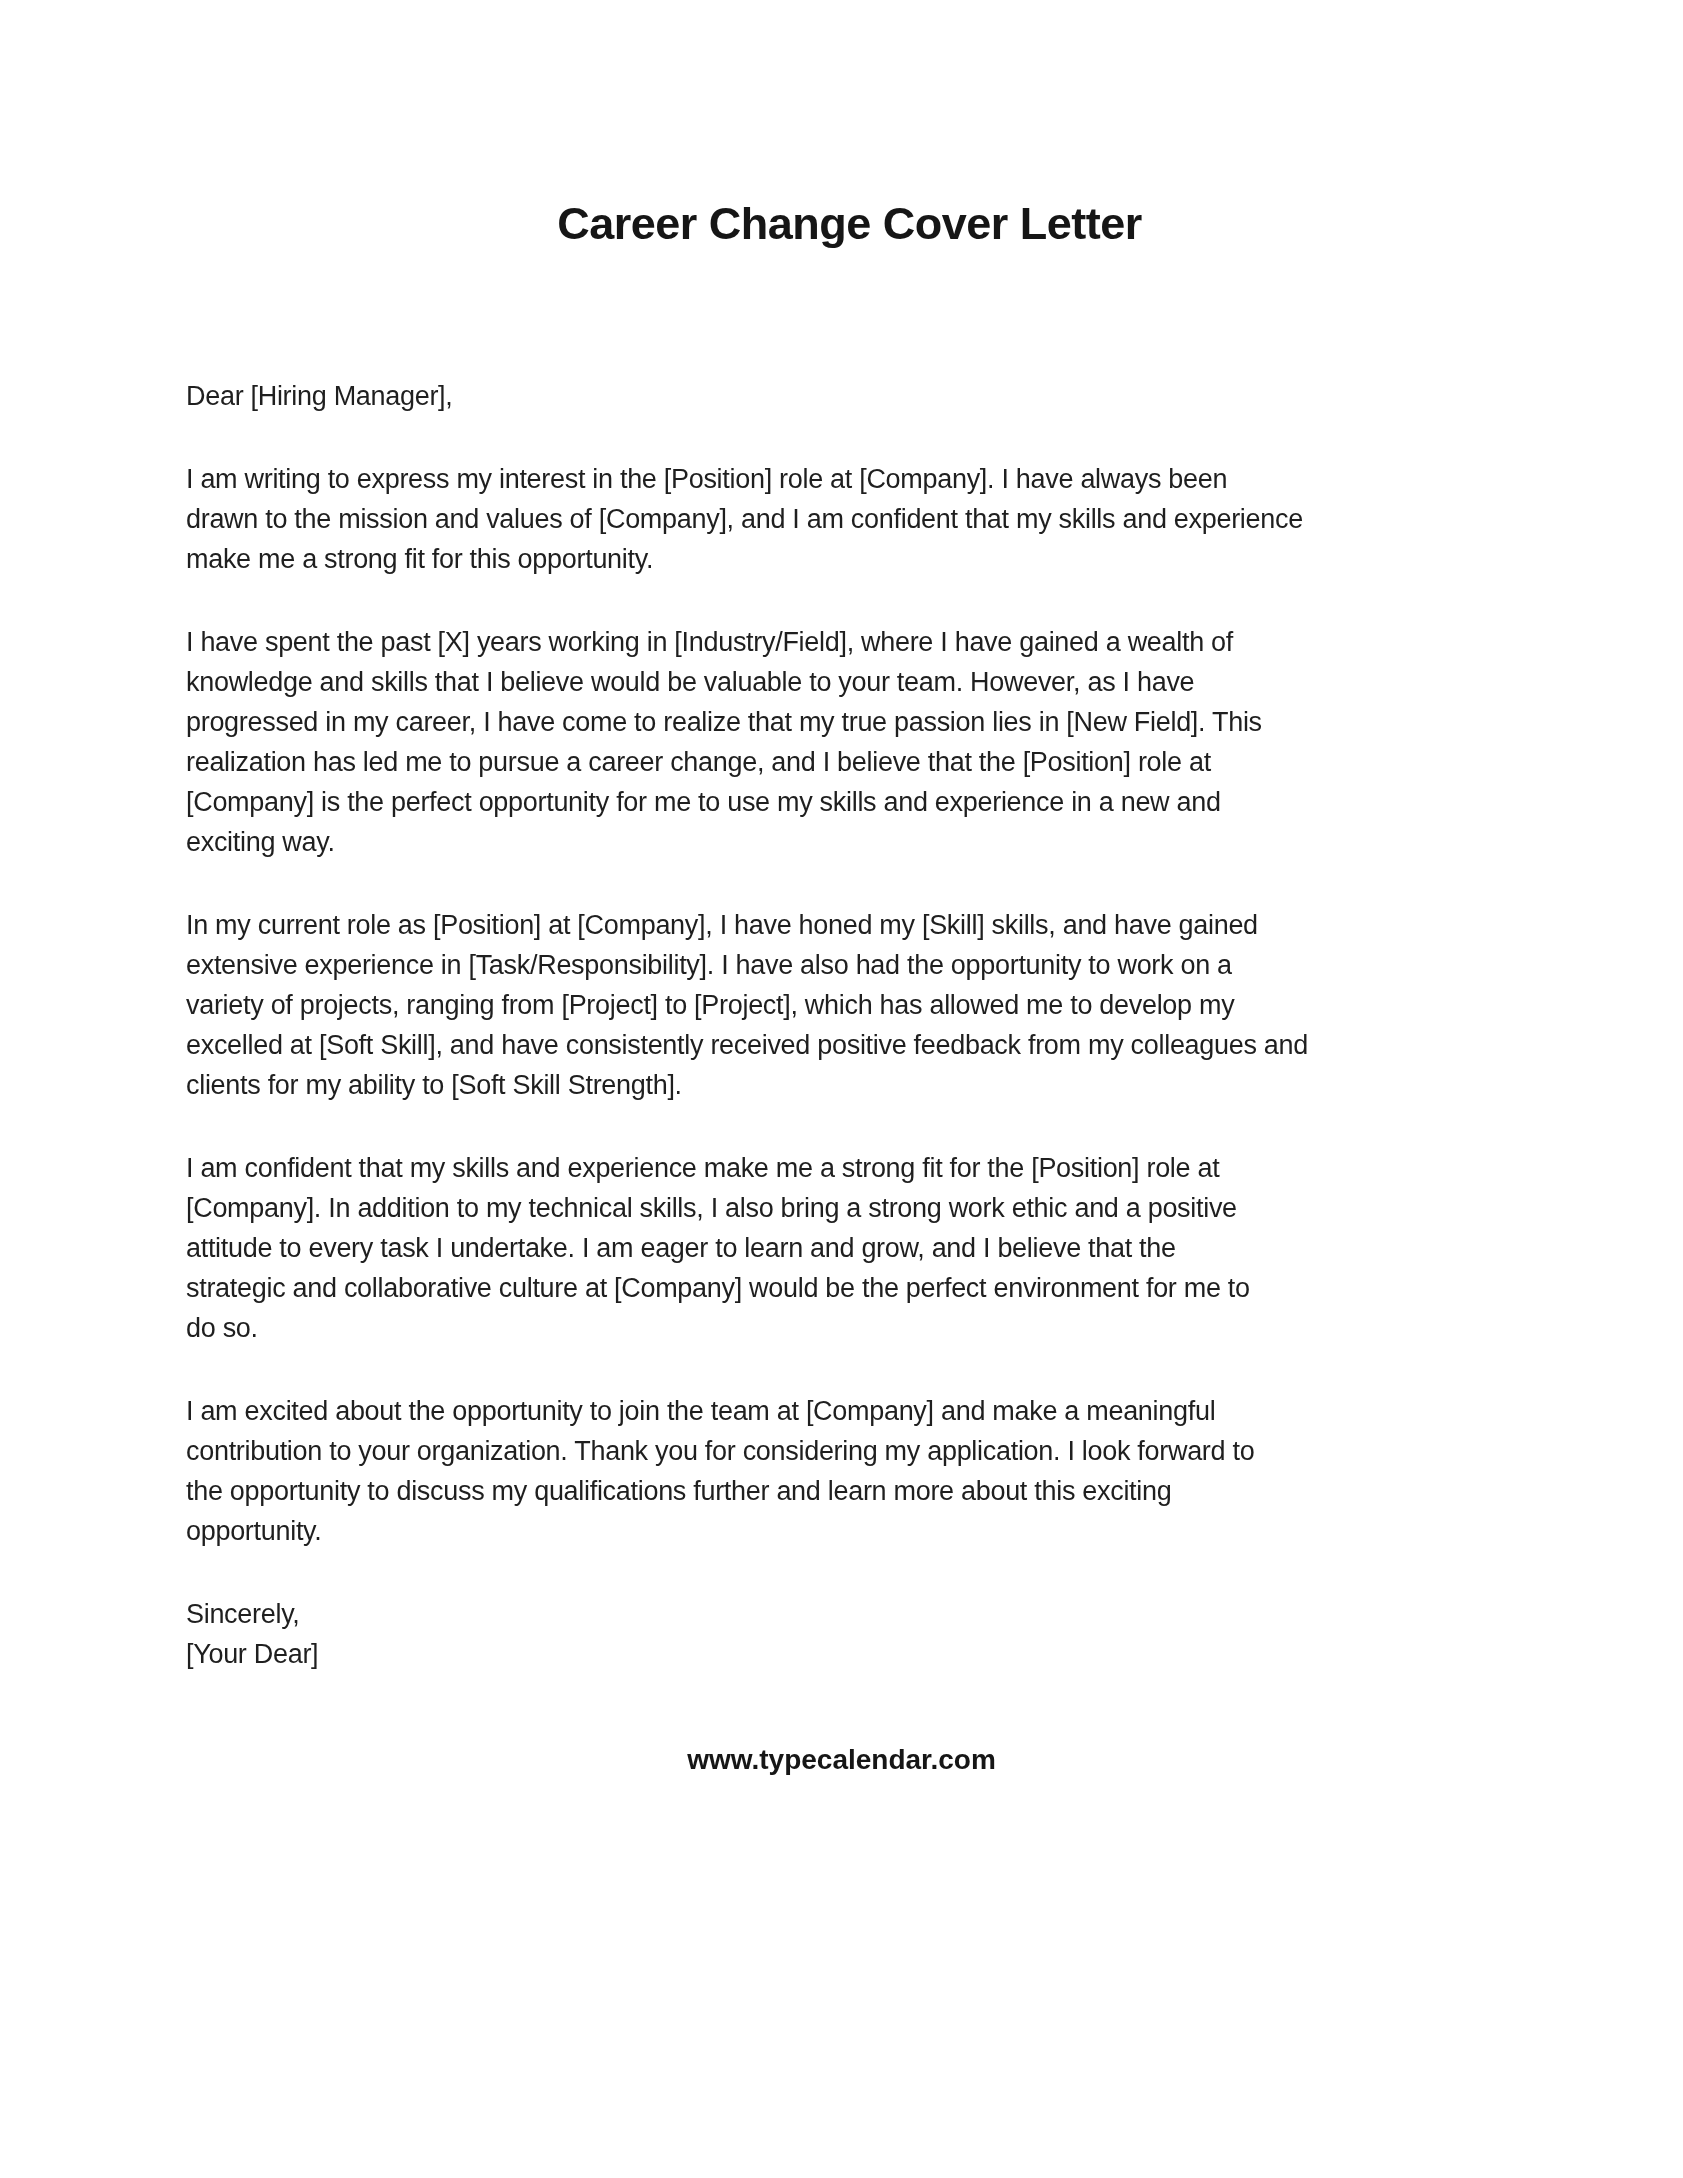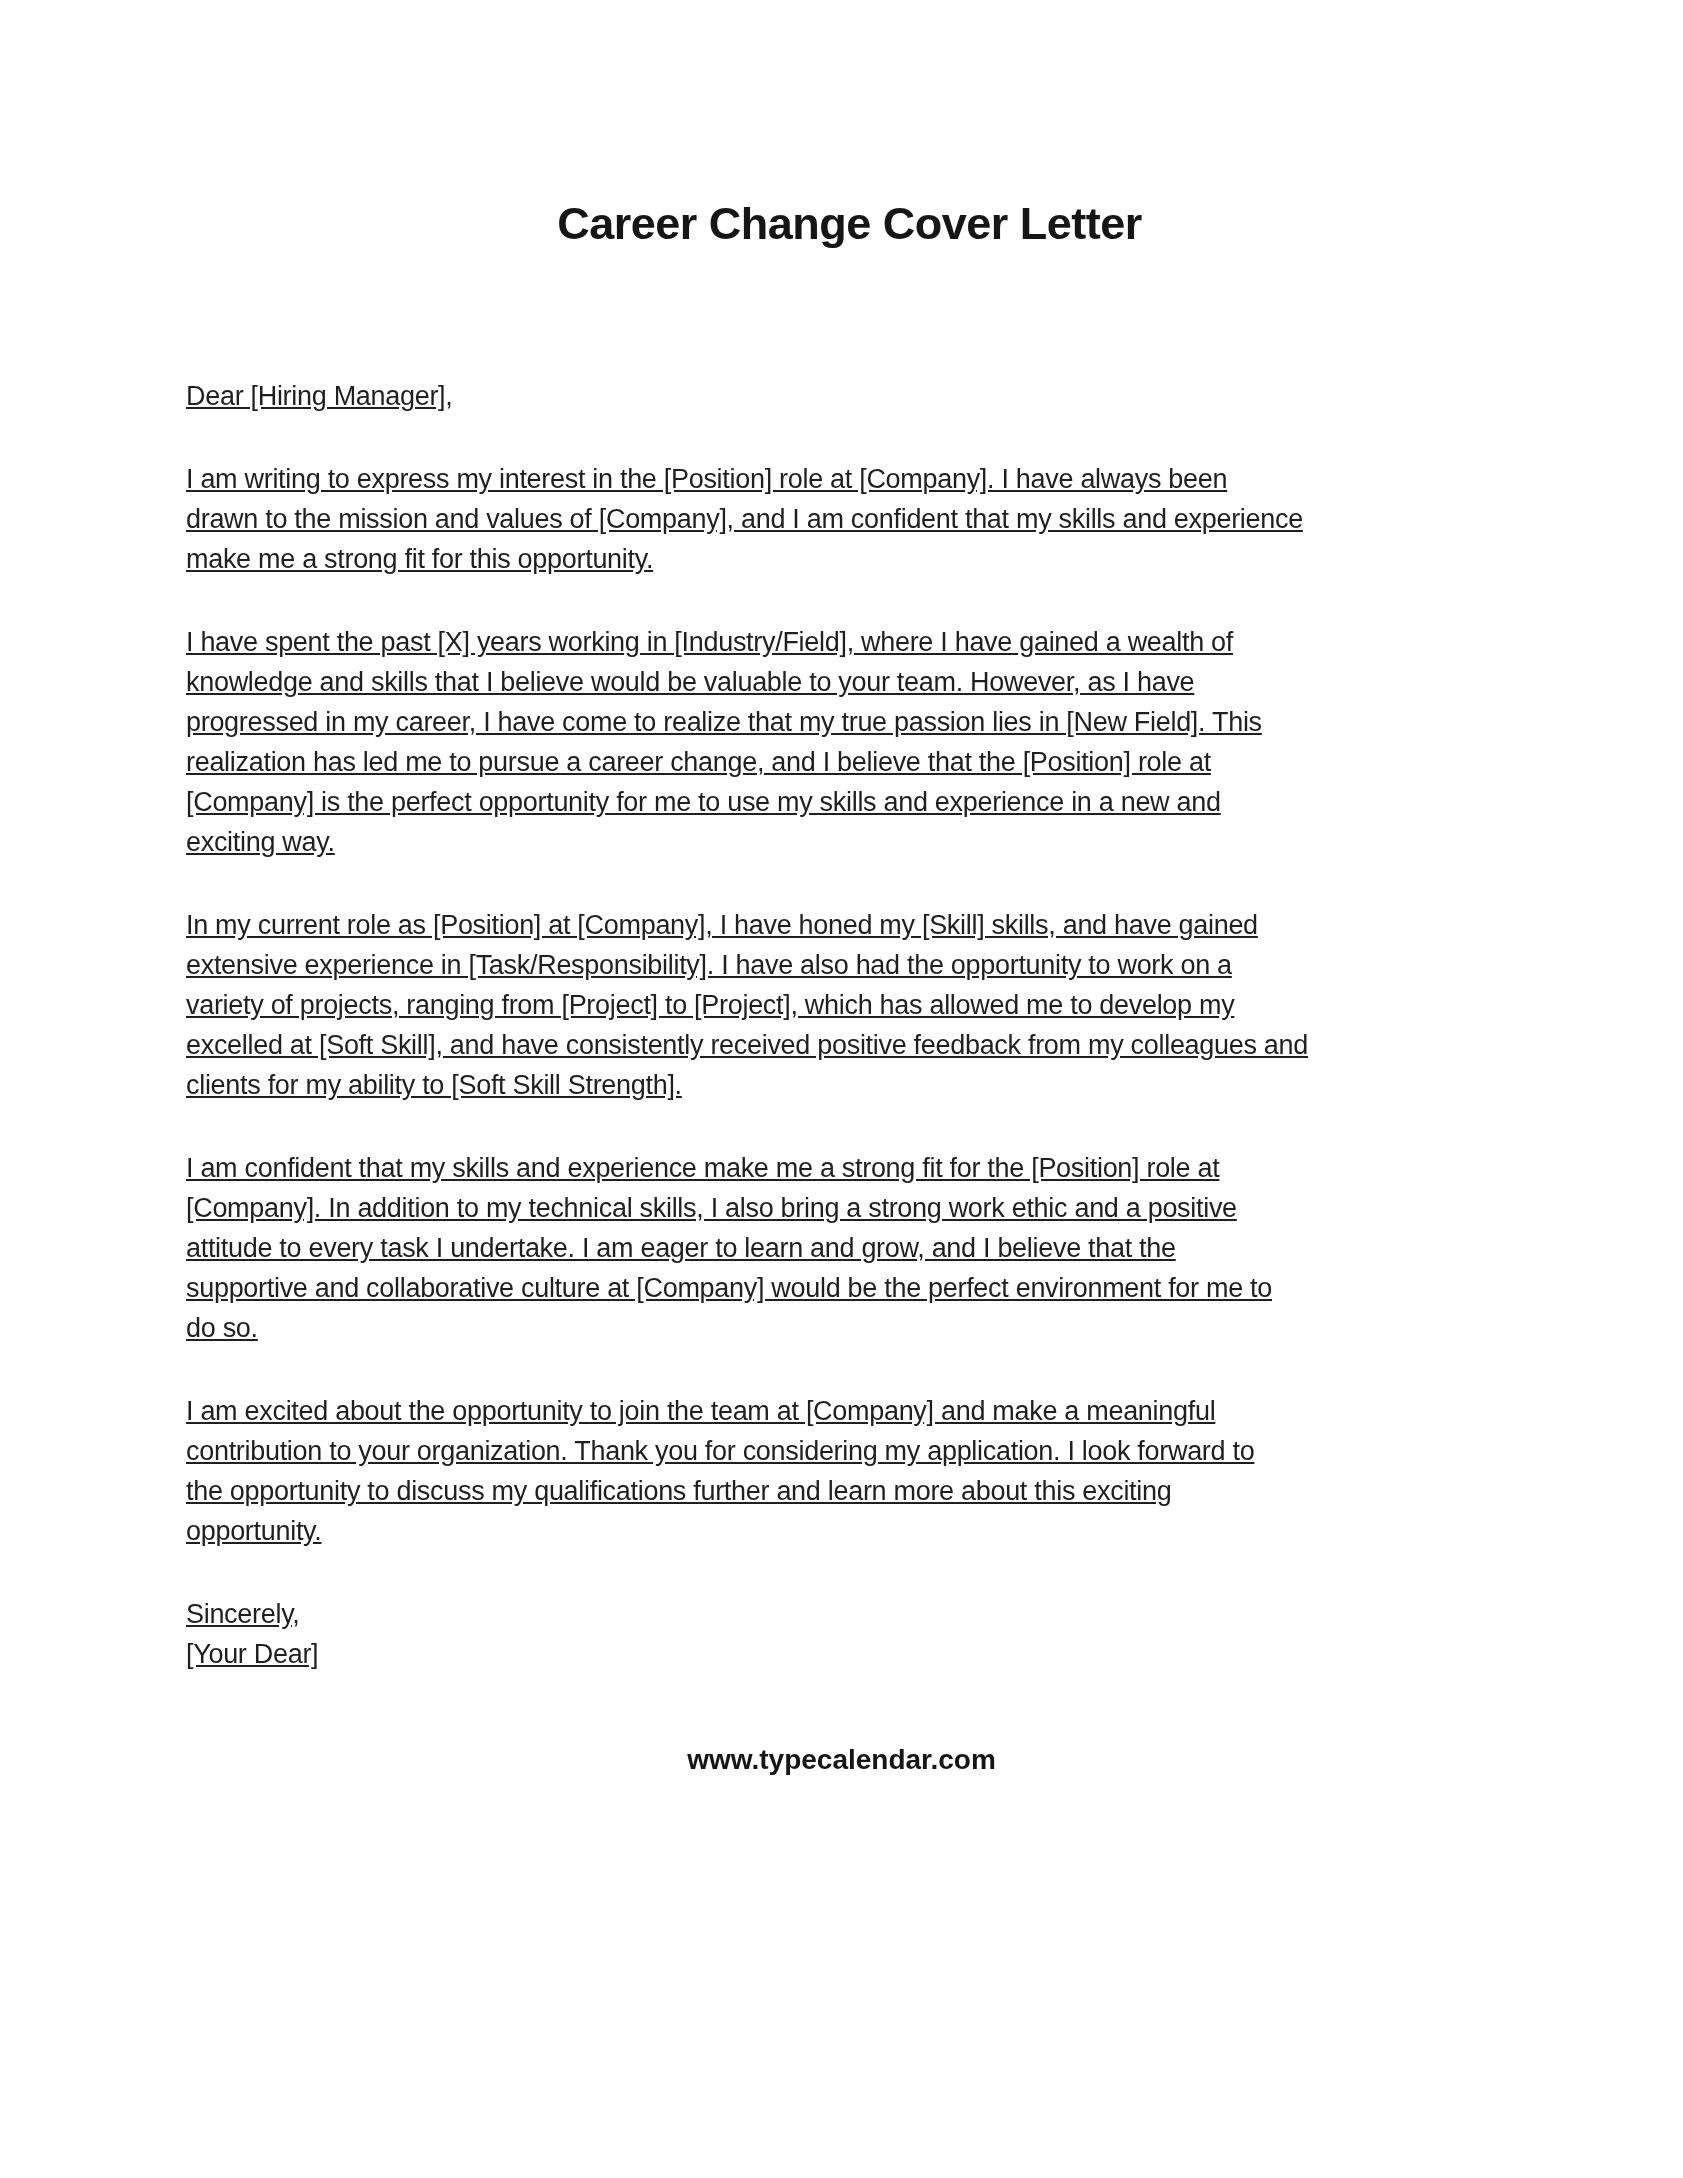--- a/index.html
+++ b/index.html
@@ -39,21 +39,20 @@
     line-height: 40px;
     letter-spacing: -0.3px;
   }
   .block {
     margin: 0 0 43px 0;
     padding: 0;
   }
   .line {
     height: 40px;
     white-space: nowrap;
-    text-decoration: underline;
   }
   .doc-footer {
     position: absolute;
     top: 1740px;
     left: 0;
     width: 100%;
     text-align: center;
     font-size: 28px;
     line-height: 40px;
     font-weight: 700;
@@ -93,21 +92,21 @@
       <div class="line">extensive experience in [Task/Responsibility]. I have also had the opportunity to work on a</div>
       <div class="line">variety of projects, ranging from [Project] to [Project], which has allowed me to develop my</div>
       <div class="line">excelled at [Soft Skill], and have consistently received positive feedback from my colleagues and</div>
       <div class="line">clients for my ability to [Soft Skill Strength].</div>
     </div>
 
     <div class="block">
       <div class="line">I am confident that my skills and experience make me a strong fit for the [Position] role at</div>
       <div class="line">[Company]. In addition to my technical skills, I also bring a strong work ethic and a positive</div>
       <div class="line">attitude to every task I undertake. I am eager to learn and grow, and I believe that the</div>
-      <div class="line">supportive and collaborative culture at [Company] would be the perfect environment for me to</div>
+      <div class="line">strategic and collaborative culture at [Company] would be the perfect environment for me to</div>
       <div class="line">do so.</div>
     </div>
 
     <div class="block">
       <div class="line">I am excited about the opportunity to join the team at [Company] and make a meaningful</div>
       <div class="line">contribution to your organization. Thank you for considering my application. I look forward to</div>
       <div class="line">the opportunity to discuss my qualifications further and learn more about this exciting</div>
       <div class="line">opportunity.</div>
     </div>
 

